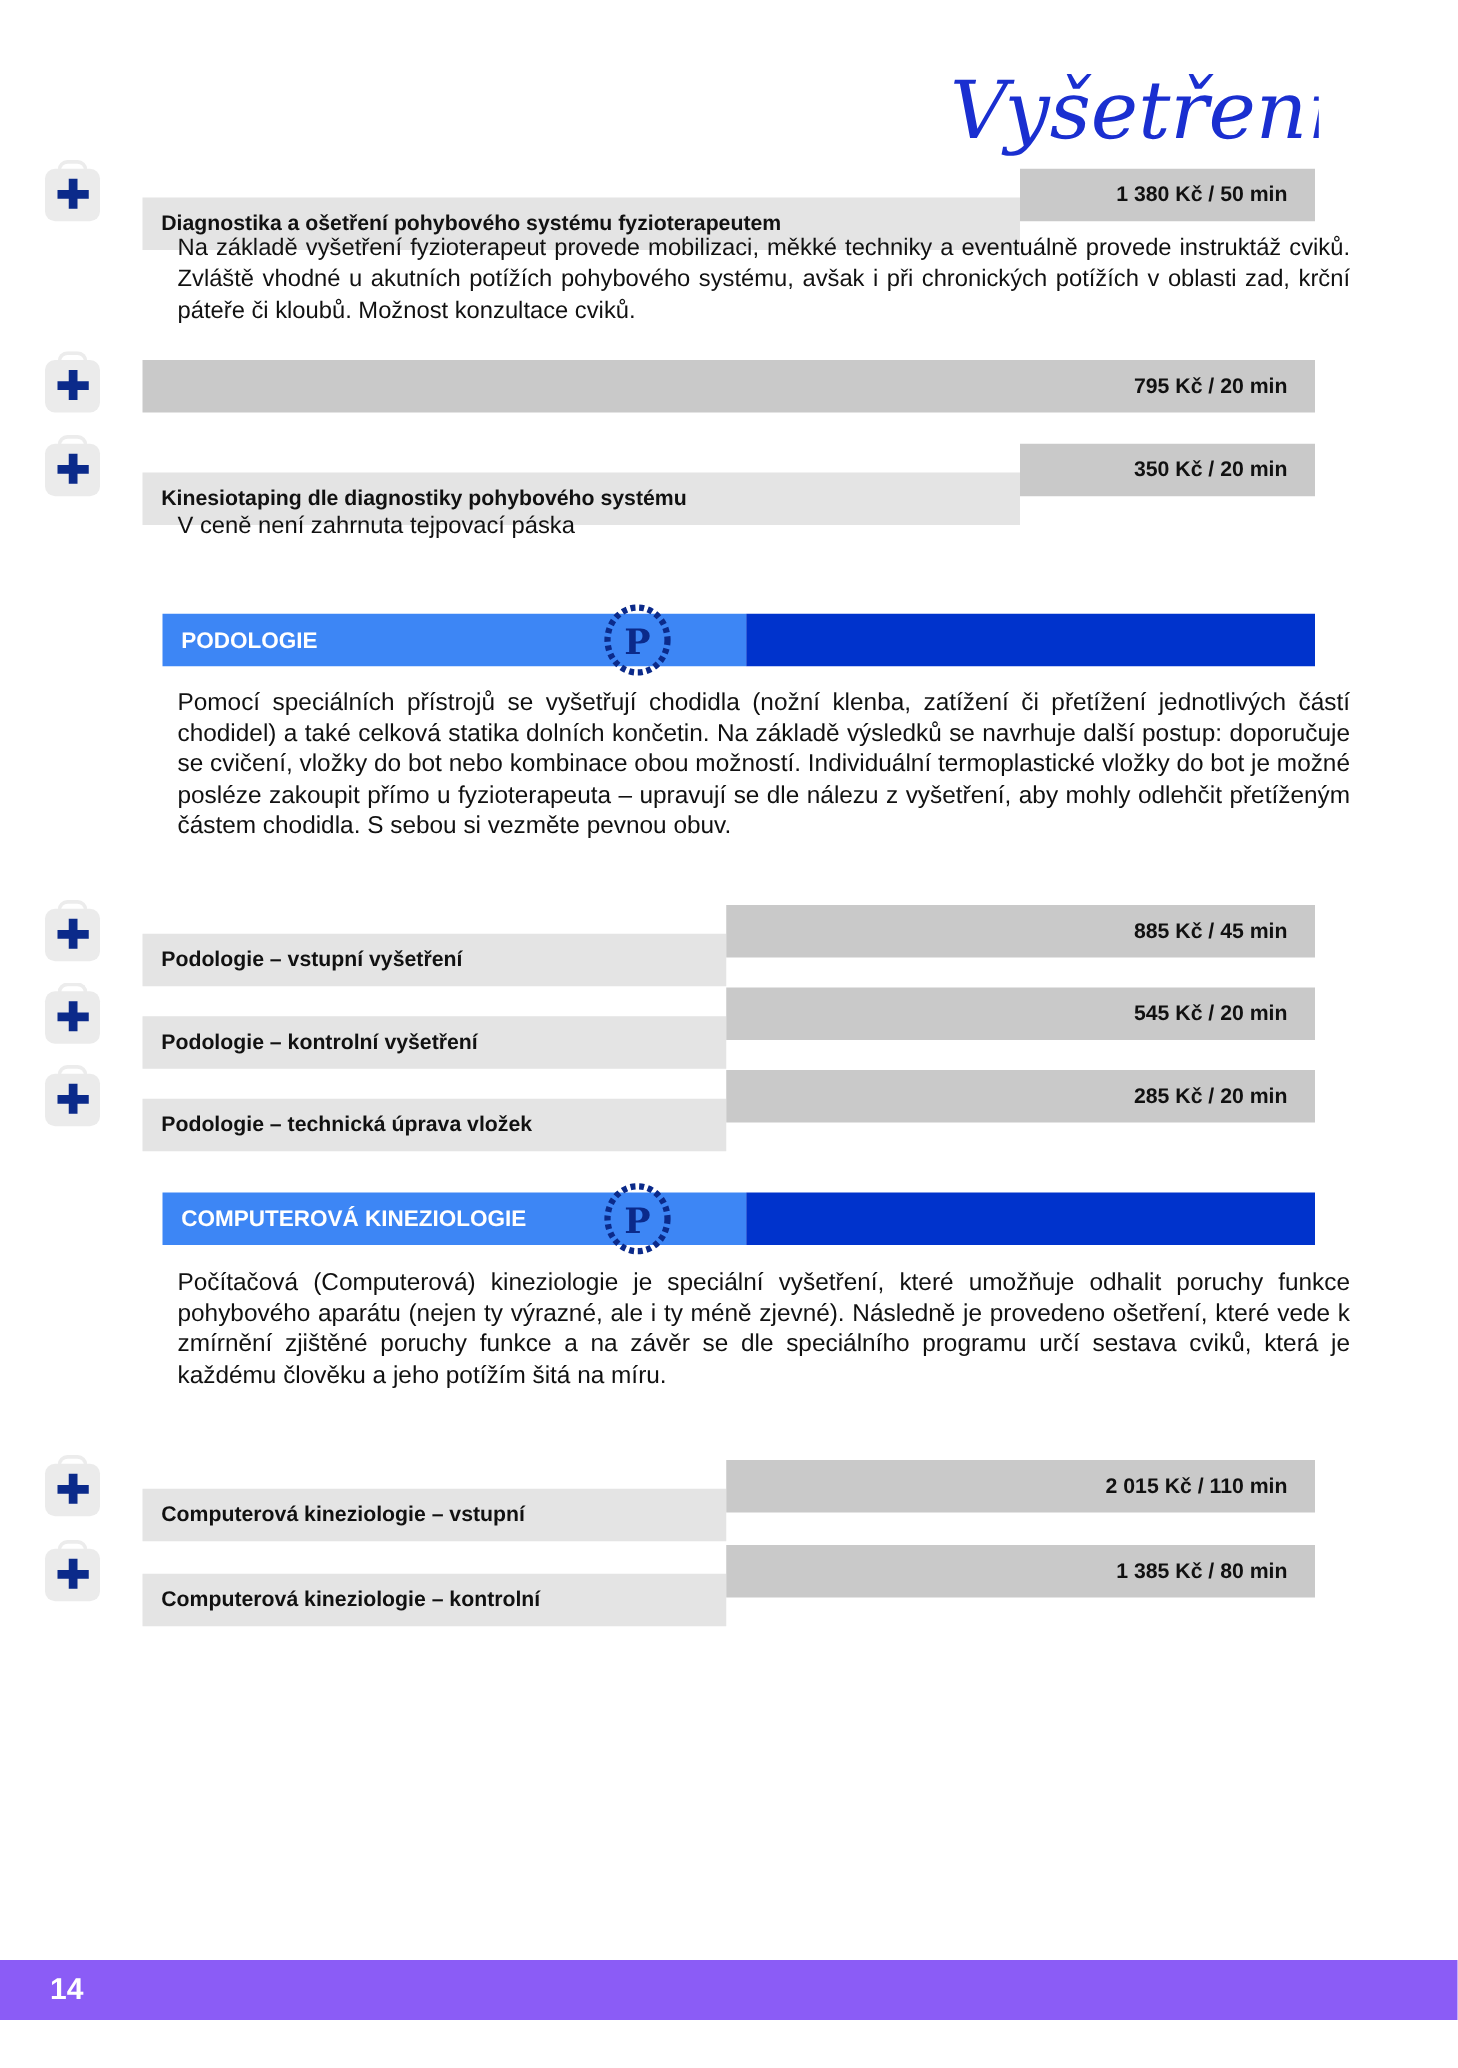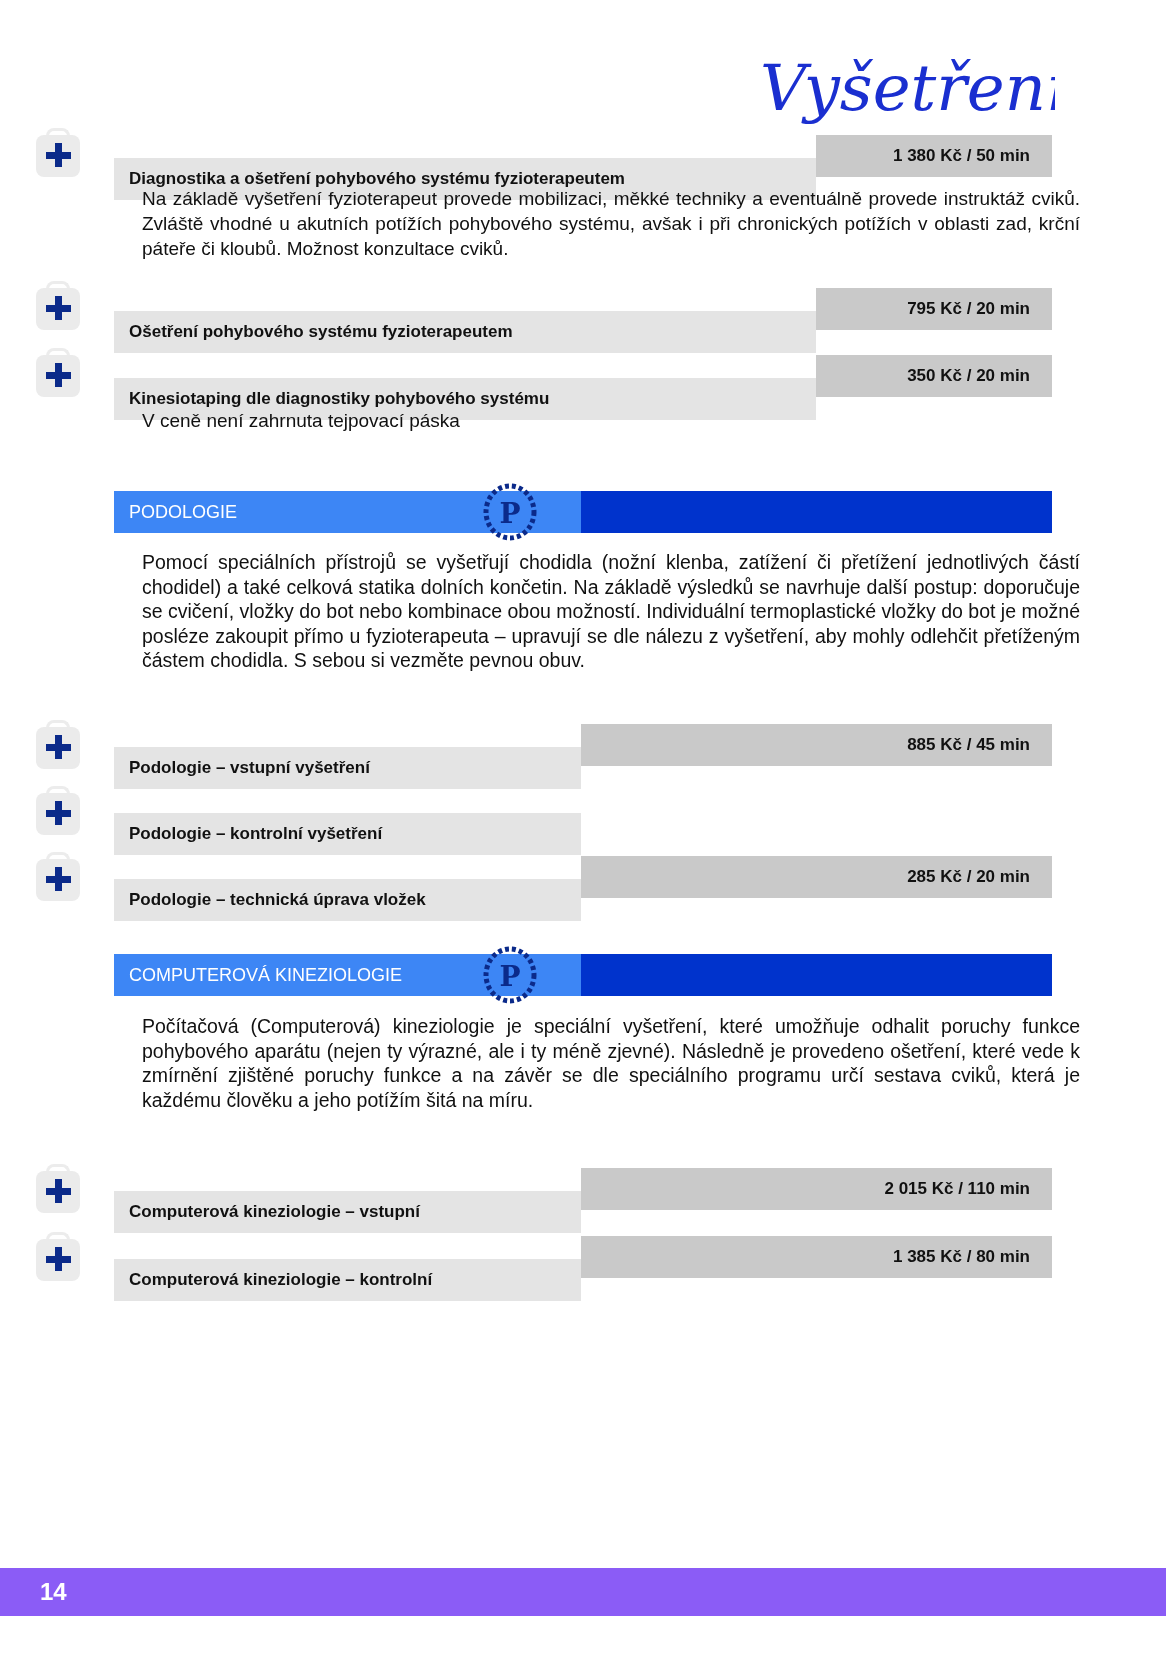--- a/index.html
+++ b/index.html
@@ -21,21 +21,21 @@
                       border-bottom: none; border-radius: 8px 8px 0 0; box-sizing: border-box; }
   .icon-kit .body { position: absolute; left: 0; top: 7px; width: 44px; height: 42px; background: #ebebeb; border-radius: 8px; }
   .icon-kit .plus-v { position: absolute; left: 19px; top: 15px; width: 7px; height: 24px; background: #0b2a8a; }
   .icon-kit .plus-h { position: absolute; left: 10px; top: 24px; width: 25px; height: 7px; background: #0b2a8a; }
 
   .para { position: absolute; left: 114px; width: 938px; font-size: 19px; line-height: 25px; text-align: justify; margin-left: 28px; }
   .para.bold { font-weight: normal; font-size: 19.5px; line-height: 24.5px; }
 
   .section-bar { position: absolute; left: 114px; width: 938px; height: 42px; display: flex; }
   .section-bar .light { width: 467px; background: #3d86f5; height: 100%; display: flex; align-items: center;
-                        padding-left: 15px; box-sizing: border-box; color: #fff; font-weight: normal; font-size: 18px; }
+                        padding-left: 15px; box-sizing: border-box; color: #fff; font-weight: bold; font-size: 18px; margin-left: 16px; }
   .section-bar .dark { flex: 1; background: #0033cc; height: 100%; }
   .laurel { position: absolute; width: 60px; height: 62px; }
 
   .footer-bar { position: absolute; left: 0; top: 1568px; width: 1166px; height: 48px; background: #8b5cf6; }
   .page-num { position: absolute; left: 40px; top: 10px; color: #fff; font-weight: bold; font-size: 24px; }
 </style>
 </head>
 <body>
 
 <div class="script-title">
@@ -56,21 +56,20 @@
 </div>
 <div class="para" style="top:186px">Na základě vyšetření fyzioterapeut provede mobilizaci, měkké techniky a eventuálně provede instruktáž cviků. Zvláště vhodné u akutních potížích pohybového systému, avšak i při chronických potížích v oblasti zad, krční páteře či kloubů. Možnost konzultace cviků.</div>
 
 <div class="icon-kit" style="top:281px">
   <div class="handle"></div>
     <div class="body"></div>
     <div class="plus-v"></div>
     <div class="plus-h"></div>
 </div>
 <div class="row wide" style="top:288px">
-  <div class="name">Ošetření pohybového systému fyzioterapeutem</div>
   <div class="price">795 Kč / 20 min</div>
 </div>
 
 <div class="icon-kit" style="top:348px">
   <div class="handle"></div>
     <div class="body"></div>
     <div class="plus-v"></div>
     <div class="plus-h"></div>
 </div>
 <div class="row wide" style="top:355px">
@@ -101,20 +100,21 @@
 </div>
 
 <div class="icon-kit" style="top:786px">
   <div class="handle"></div>
     <div class="body"></div>
     <div class="plus-v"></div>
     <div class="plus-h"></div>
 </div>
 <div class="row split" style="top:790px">
   <div class="name">Podologie – kontrolní vyšetření</div>
+  <div class="price">545 Kč / 20 min</div>
 </div>
 
 <div class="icon-kit" style="top:852px">
   <div class="handle"></div>
     <div class="body"></div>
     <div class="plus-v"></div>
     <div class="plus-h"></div>
 </div>
 <div class="row split" style="top:856px">
   <div class="name">Podologie – technická úprava vložek</div>

